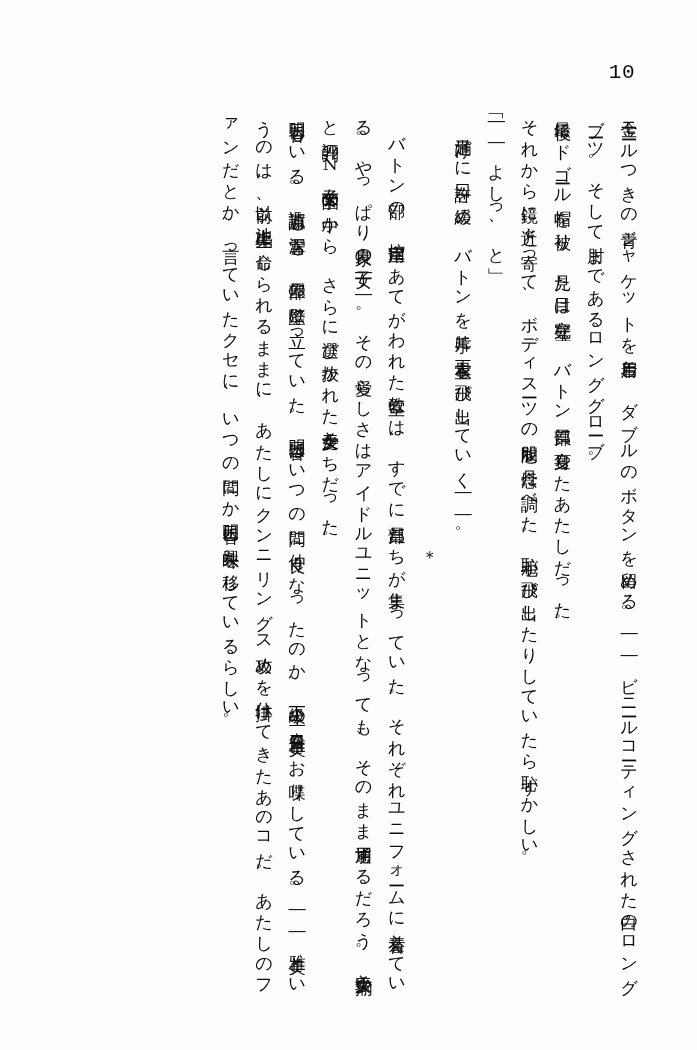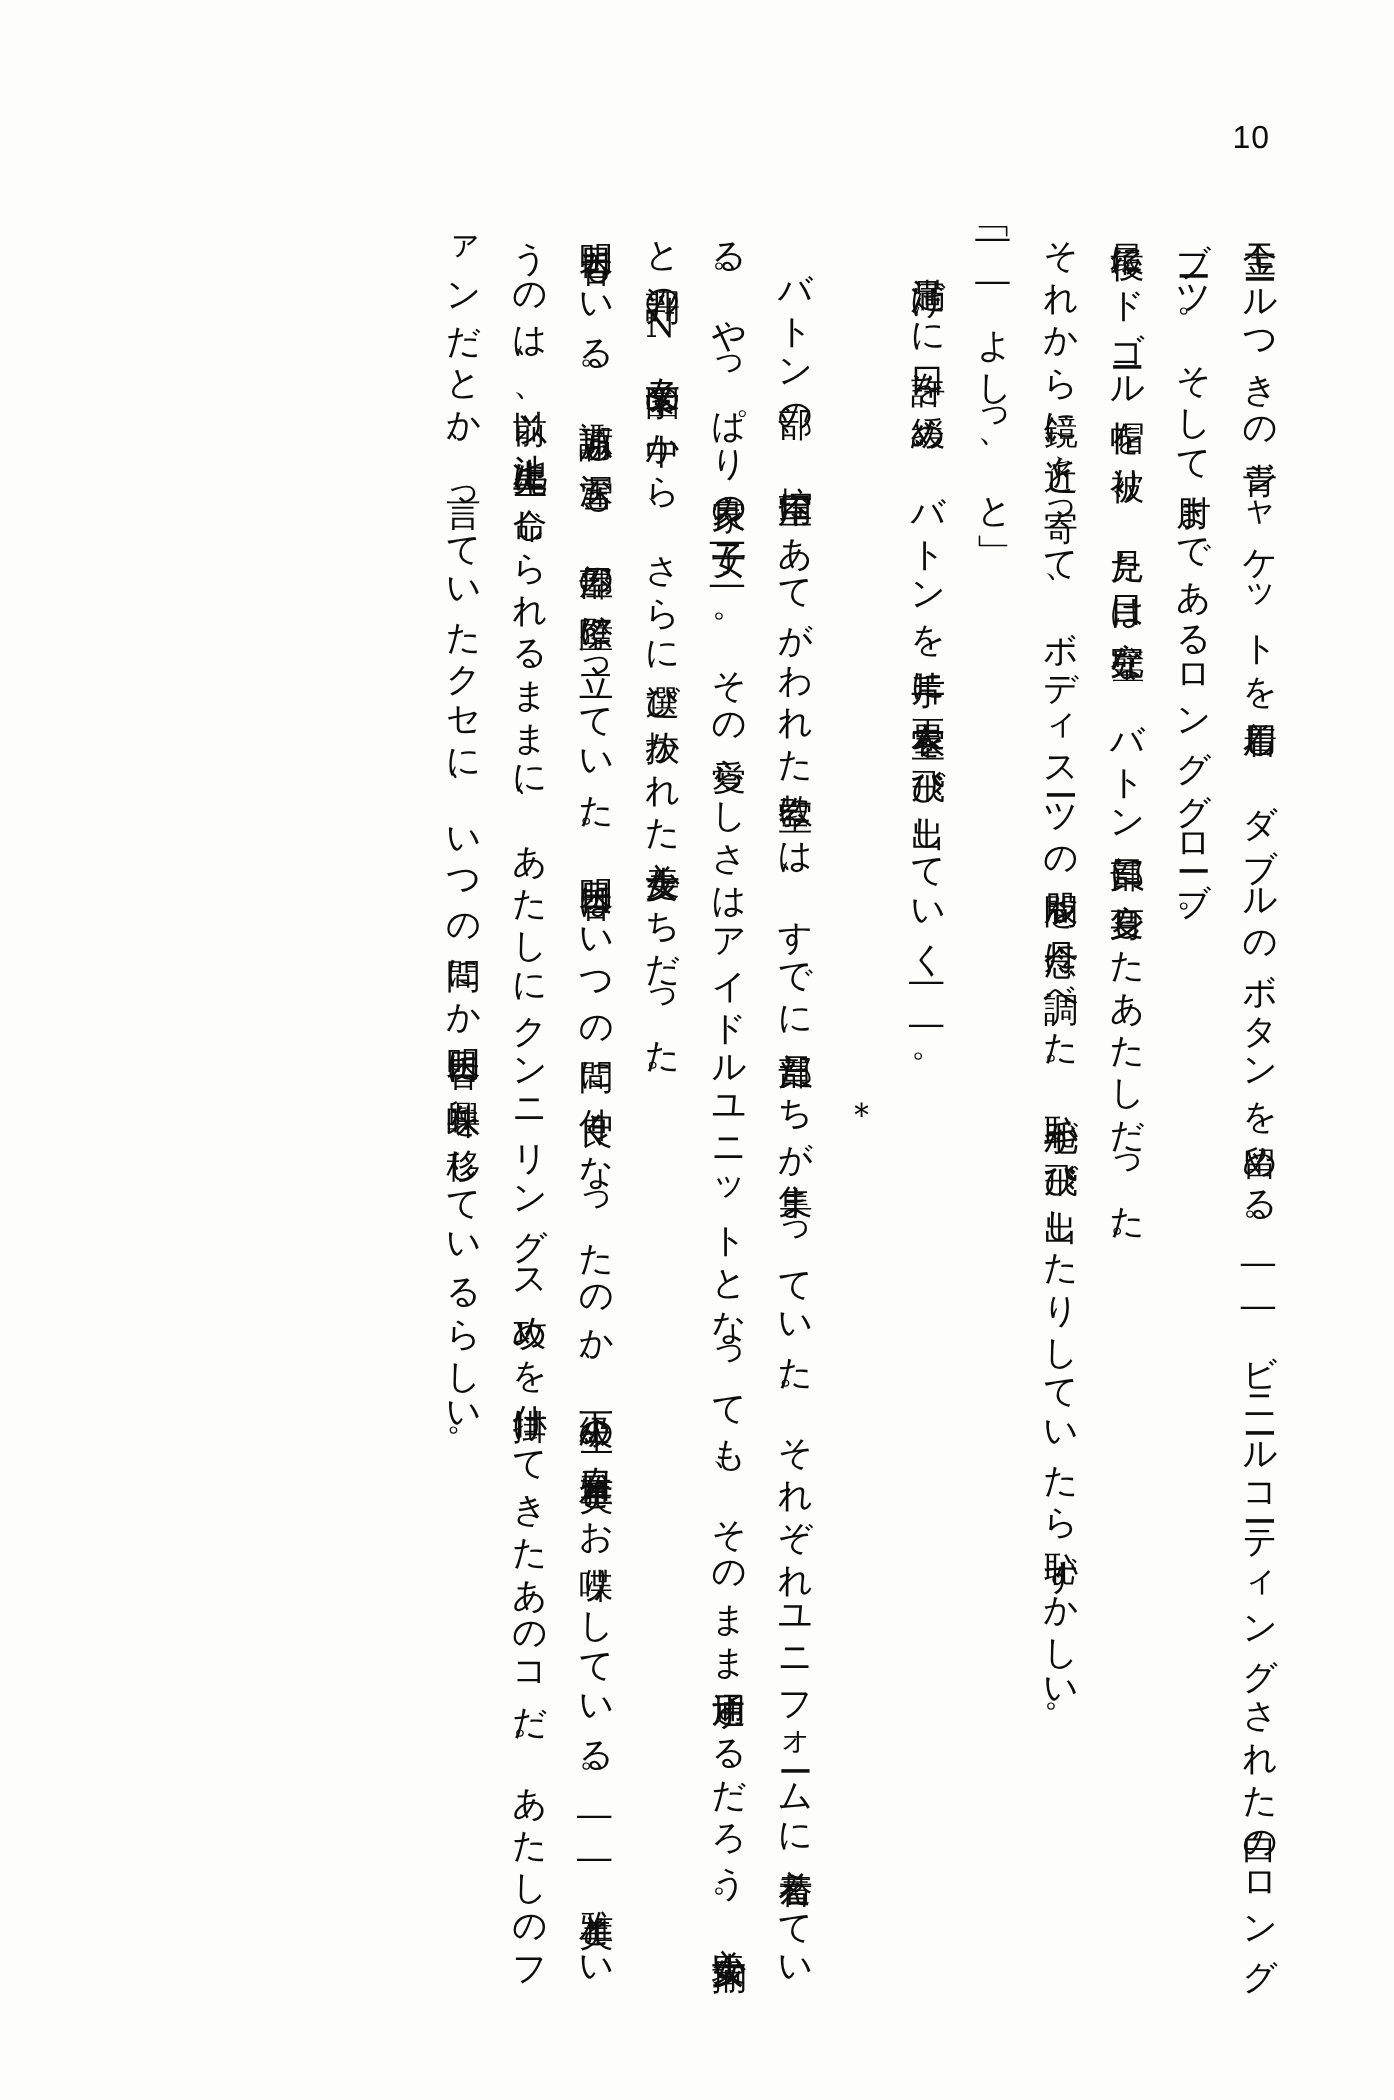--- a/index.html
+++ b/index.html
@@ -13,24 +13,24 @@
     height: 1050px;
     background: #fdfdfc;
     overflow: hidden;
     font-family: "DejaVu Serif", "Liberation Serif", serif;
     color: #0d0d0d;
   }
   .page-number {
     position: absolute;
     top: 62px;
     right: 62px;
-    font-size: 16px;
+    font-size: 21px;
     line-height: 1;
     letter-spacing: 0.5px;
-    font-family: Liberation Sans, sans-serif;
+    font-family: Liberation Mono, monospace;
   }
   
   .vtext {
     position: absolute;
     top: 108px;
     right: 52px;
     height: 880px;
     width: 580px;
     writing-mode: vertical-rl;
     -webkit-writing-mode: vertical-rl;

